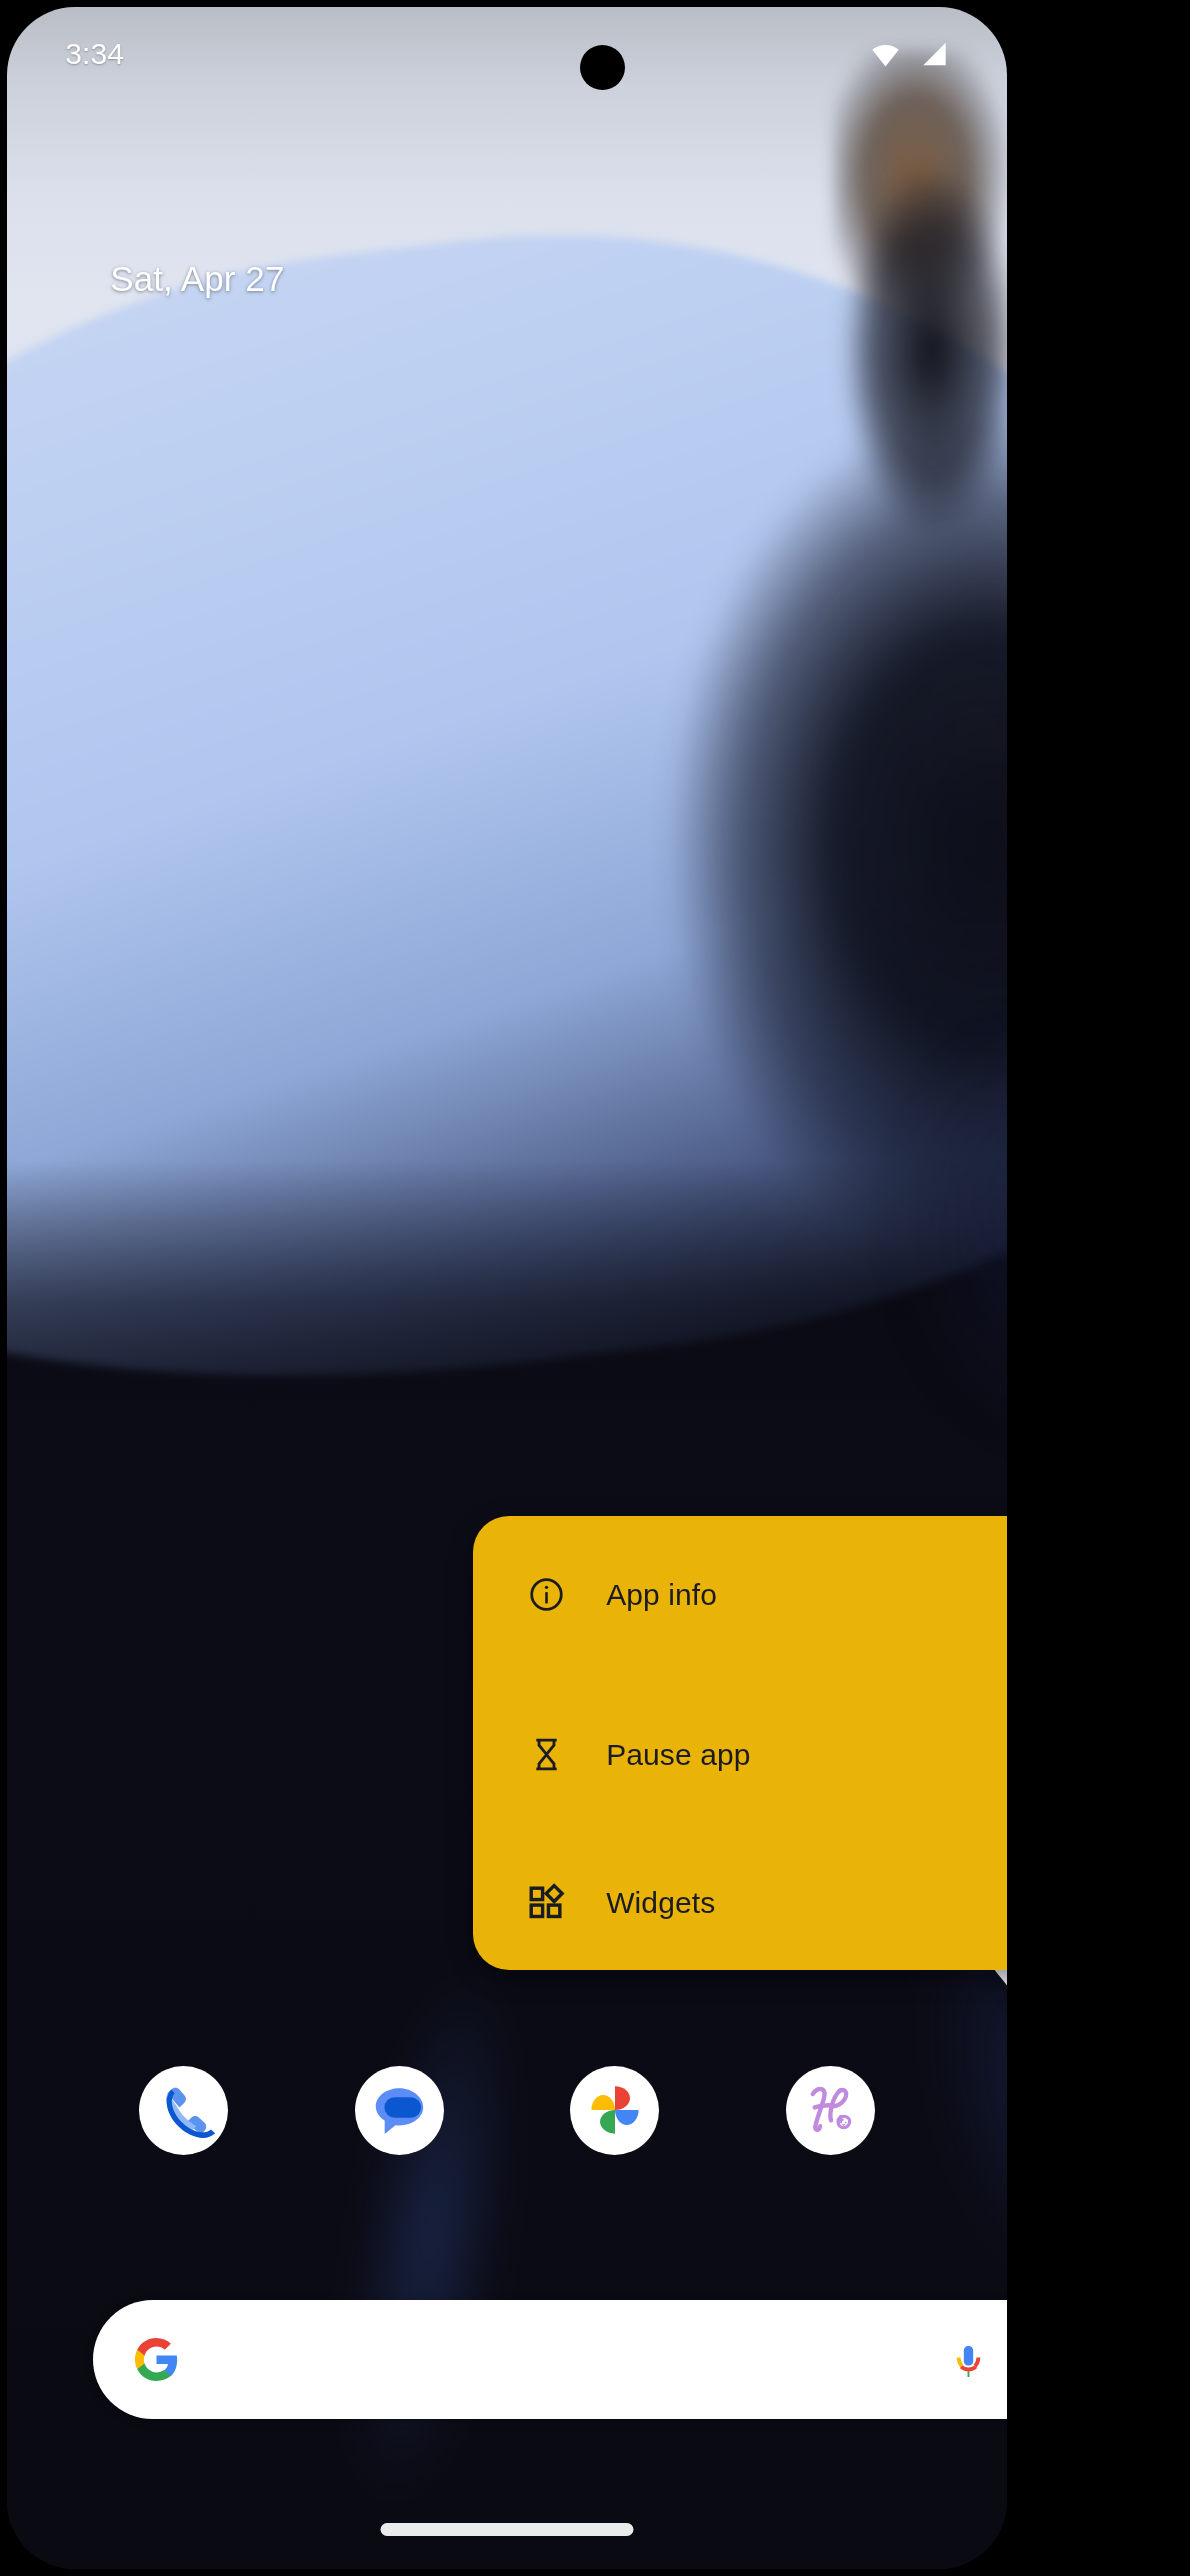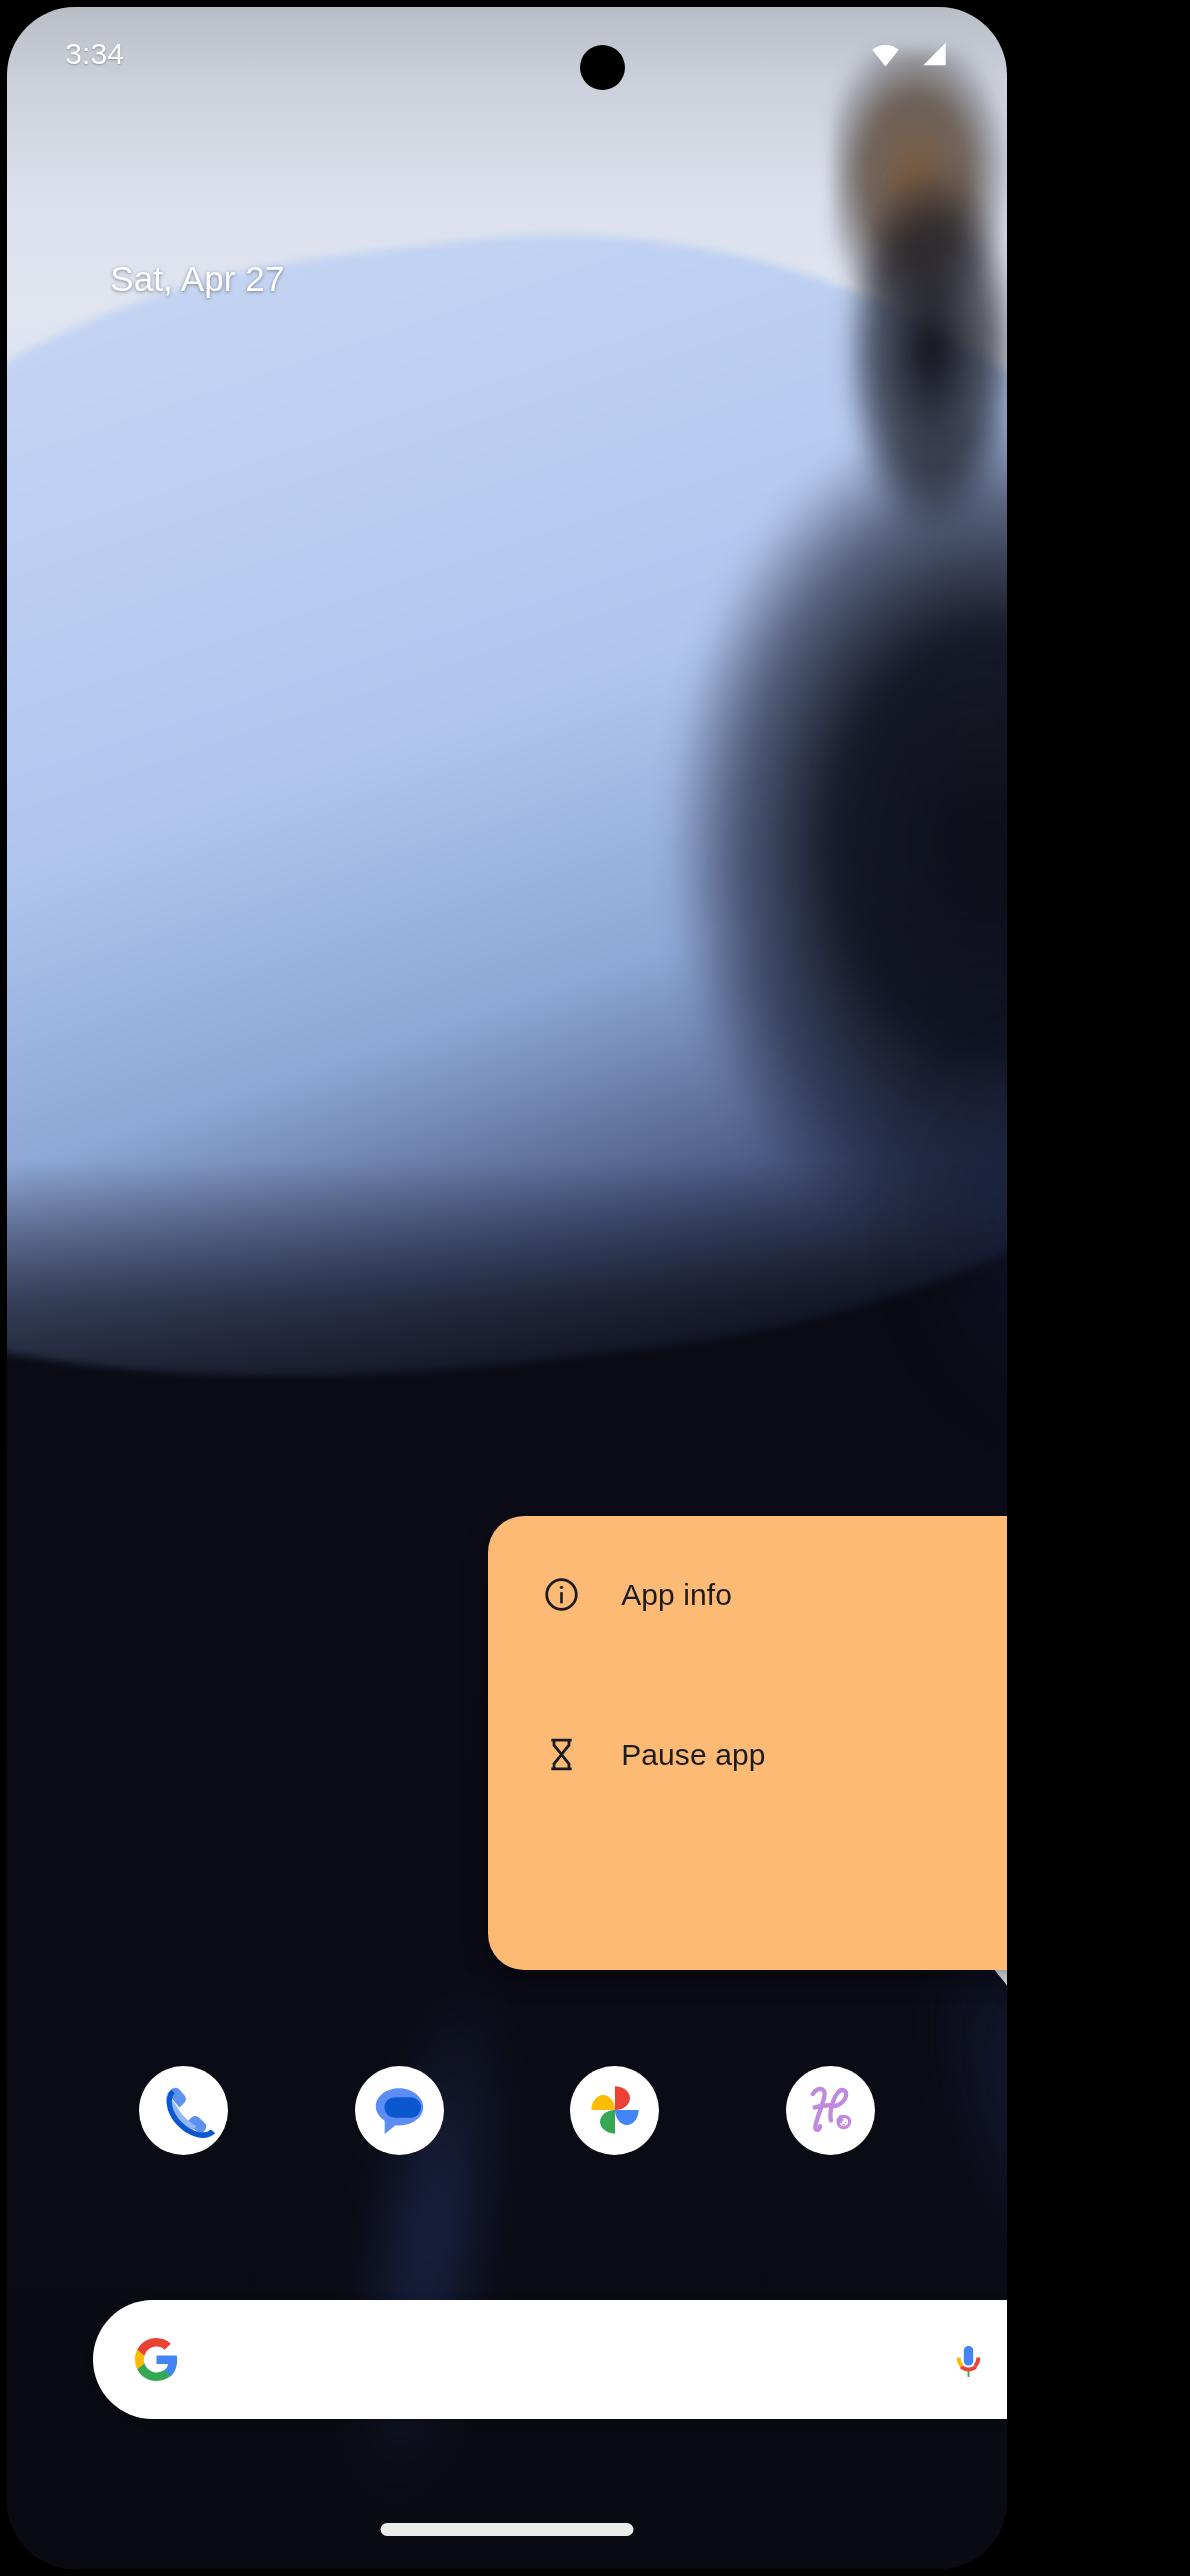--- a/index.html
+++ b/index.html
@@ -135,25 +135,24 @@
     color:#fff; font-size:35px; letter-spacing:0.1px;
     text-shadow:0 1.4px 3.6px rgba(40,46,66,.55);
     z-index:30;
   }
 
   
   #popup{
     position:absolute;
     left:466px; top:1509px;
     width:624px; height:454px;
-    background:#fdba74;
+    background:#eab308;
     border-radius:36px;
     box-shadow:0 7.2px 24.4px rgba(0,0,0,.40);
     z-index:50;
-    margin-left:15px;
   }
   #popup-tail{
     position:absolute;
     left:986px; top:1961px;
     width:0; height:0;
     border-left:29px solid transparent;
     border-right:29px solid transparent;
     border-top:36px solid #eceef4;
     z-index:49;
     filter:drop-shadow(0 4.3px 7.2px rgba(0,0,0,.30));
@@ -285,20 +284,31 @@
 
       <div class="menu-item">
         <span class="menu-ico">
           <svg width="39" height="39" viewBox="0 0 24 24">
             <path d="M6.6 3.2h10.8M6.6 20.8h10.8M7.4 3.2v3.1L12 11.9l4.6-5.6V3.2M7.4 20.8v-3.1L12 12.1l4.6 5.6v3.1" fill="none" stroke="#1b1c21" stroke-width="1.75" stroke-linecap="square" stroke-linejoin="miter"></path>
           </svg>
         </span>
         <span class="menu-label">Pause app</span>
       </div>
 
+      <div class="menu-item">
+        <span class="menu-ico">
+          <svg width="39" height="39" viewBox="0 0 24 24">
+            <rect x="2.6" y="3.2" width="7.0" height="7.0" fill="none" stroke="#1b1c21" stroke-width="2.1"></rect>
+            <rect x="2.6" y="13.6" width="7.0" height="7.0" fill="none" stroke="#1b1c21" stroke-width="2.1"></rect>
+            <rect x="13.2" y="13.6" width="7.0" height="7.0" fill="none" stroke="#1b1c21" stroke-width="2.1"></rect>
+            <path d="M16.7 1.6 21.6 6.5 16.7 11.4 11.8 6.5z" fill="none" stroke="#1b1c21" stroke-width="2.1"></path>
+          </svg>
+        </span>
+        <span class="menu-label">Widgets</span>
+      </div>
 
     </div>
 
     <div id="dock">
 
       <div class="dock-app">
         <div class="app-circle">
           <svg width="69" height="69" viewBox="0 0 48 48">
             <path d="M15.6 9.4c1.6-1.6 4.2-1.5 5.7.2l3.5 4c1.3 1.5 1.2 3.8-.3 5.2l-3.3 3.1 -4.9-5.7 -3.6-4.2z" fill="#5c93f0"></path>
             <path d="M38.5 32.4c1.7 1.5 1.8 4.1.2 5.7l-2.6 2.7 -4.2-3.6 -5.7-4.9 3.1-3.3c1.4-1.5 3.7-1.6 5.2-.3z" fill="#5c93f0"></path>

